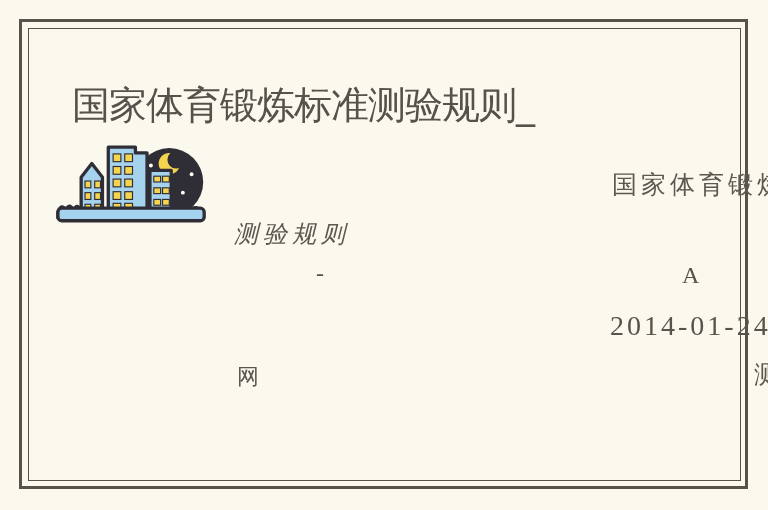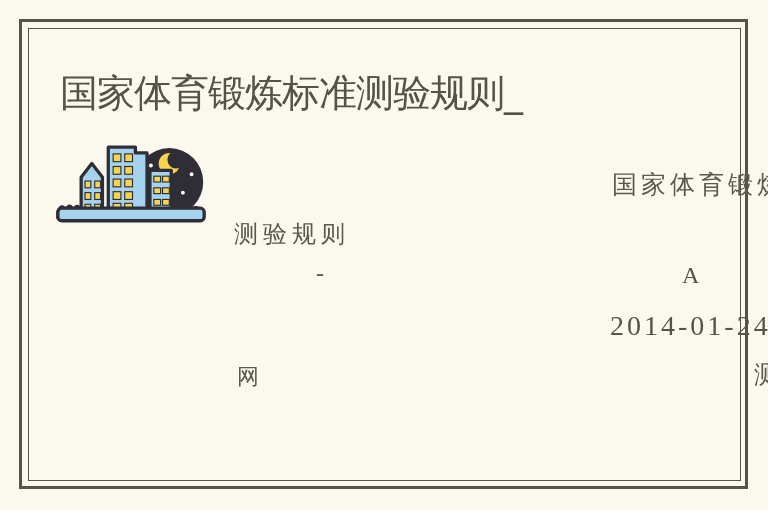--- a/index.html
+++ b/index.html
@@ -16,21 +16,21 @@
     border:3px solid var(--frame,#57534b);
     box-sizing:border-box;
   }
   .inner-frame{
     left:28px;top:28px;width:713px;height:453px;
     border:1.5px solid var(--frame,#57534b);
     box-sizing:border-box;
   }
   .page-title{
     position:absolute;left:56px;top:64px;
-    margin:4px;
+    margin:16px;
     font-family:"DejaVu Sans",sans-serif;
     font-weight:500;
     font-size:38px;
     letter-spacing:-1px;
     color:var(--title-ink,#56514a);
     white-space:nowrap;
     z-index:3;
   }
   .logo-wrap{
     position:absolute;left:55px;top:136px;width:155px;height:92px;
@@ -59,21 +59,21 @@
     z-index:3;
   }
   .serif-txt{
     position:absolute;
     font-family:"Liberation Serif",serif;
     color:var(--serif-ink,#57524b);
     white-space:nowrap;
     z-index:3;
   }
   .frag-source{left:612px;top:168px;font-size:25px;letter-spacing:4px;}
-  .frag-subtitle{left:234px;top:218px;font-size:24px;letter-spacing:5px;}
+  .frag-subtitle{left:234px;top:218px;font-size:24px;letter-spacing:5px;font-style:italic;}
   .frag-dash{left:316px;top:260px;font-size:24px;}
   .frag-grade{left:682px;top:262px;font-size:24px;}
   .frag-date{left:610px;top:310px;font-size:28px;letter-spacing:3px;}
   .frag-site{left:237px;top:362px;font-size:22px;}
   .frag-edge{left:754px;top:358px;font-size:25px;}
 </style>
 </head>
 <body>
 
 <div class="frame outer-frame"></div>

